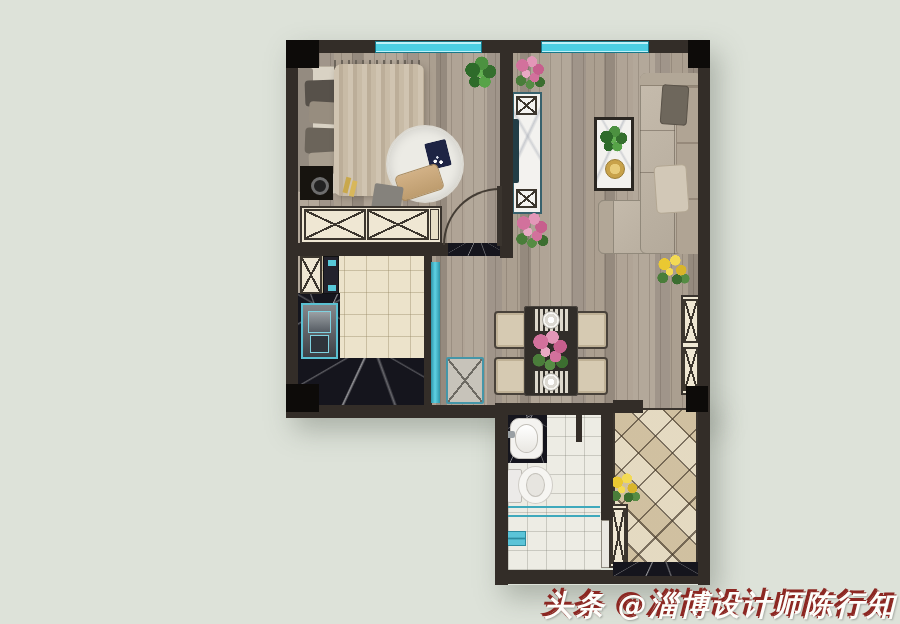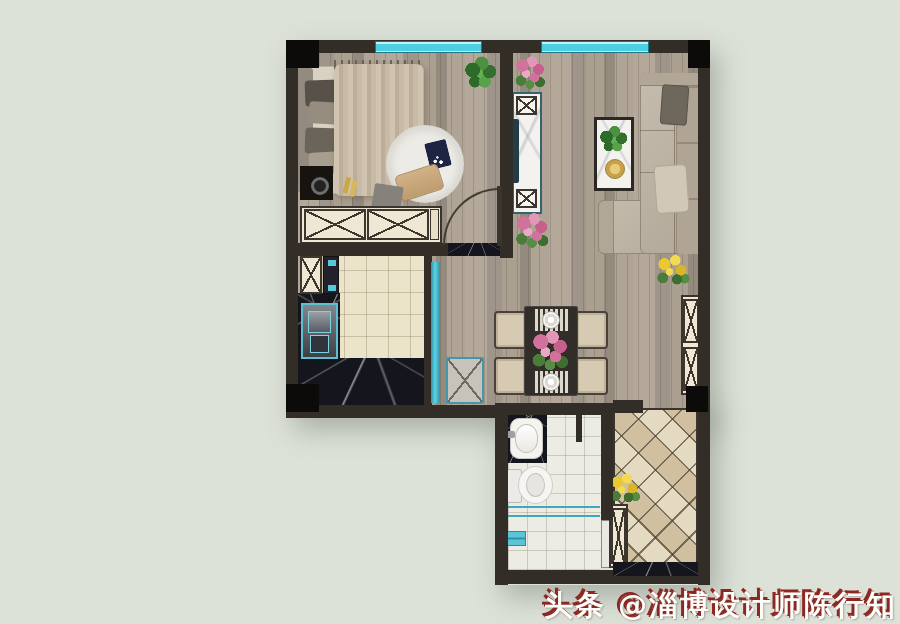--- a/index.html
+++ b/index.html
@@ -1,17 +1,17 @@
 <!DOCTYPE html>
 <html><head>
 <meta charset="utf-8">
 <style>
   * { box-sizing: border-box; margin: 0; padding: 0; }
   body { background: #dde2d9; font-family: "DejaVu Sans", sans-serif; }
-  .canvas { position: relative; width: 900px; height: 624px; background: #dde2d9; overflow: hidden; }
+  .canvas { position: relative; width: 900px; height: 624px; background: #dde2d9; overflow: hidden; font-style: italic; }
   .abs { position: absolute; }
 
   
   .wood {
     background:
       repeating-linear-gradient(90deg, rgba(70,58,48,.20) 0 1px, transparent 1px 11px),
       repeating-linear-gradient(90deg, #b3a89a 0 22px, #a0958a 22px 37px, #ab9f90 37px 55px, #958a7e 55px 66px, #b0a496 66px 84px);
   }
   .tile-cream {
     background:

